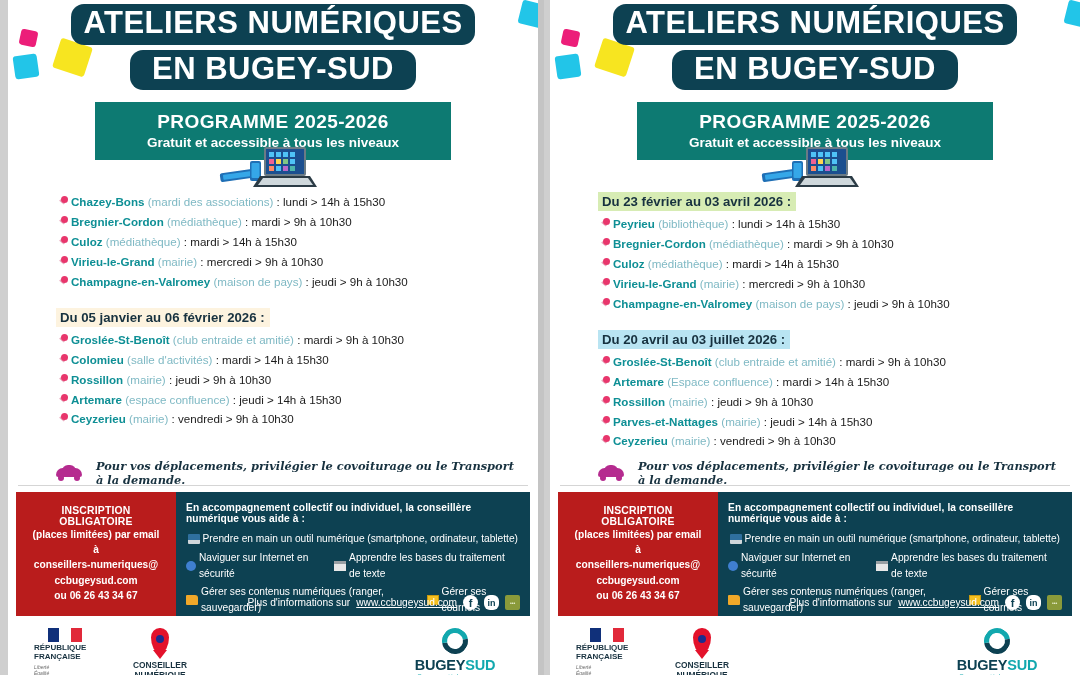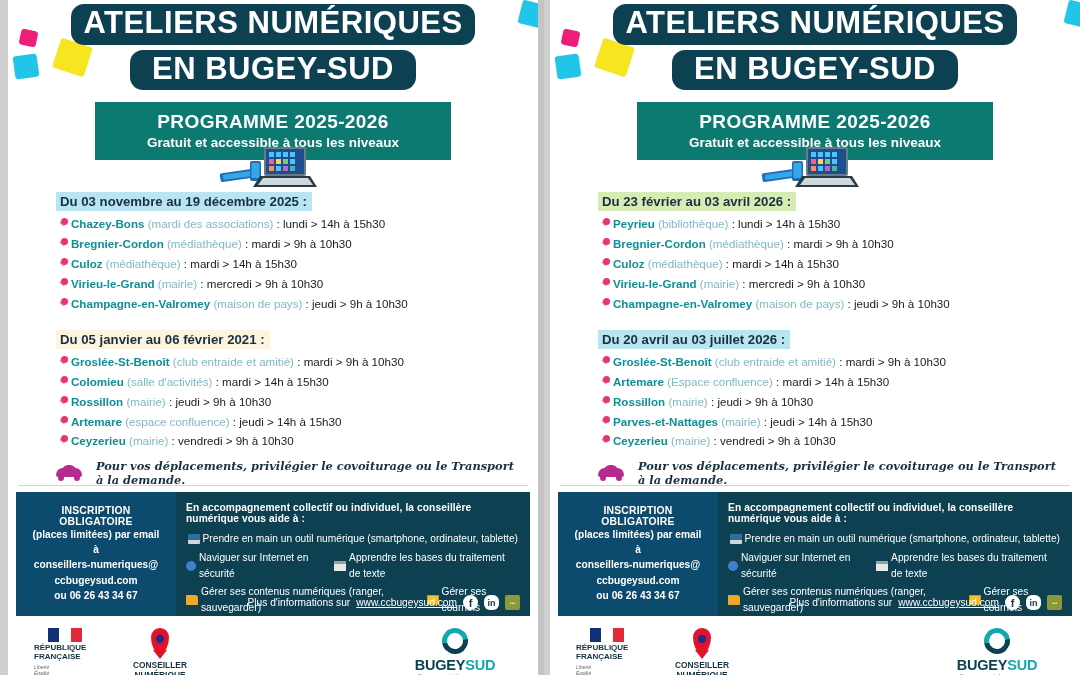--- a/index.html
+++ b/index.html
@@ -99,21 +99,21 @@
   .transport-text {
     font-family: "DejaVu Serif", serif;
     font-style: italic; font-weight: bold;
     color: #17313f; font-size: 11.4px;
   }
   .rule { position: absolute; left: 10px; right: 10px; top: 485px; height: 1px; background: #d5d5d5; }
 
   
   .band { position: absolute; left: 8px; right: 8px; top: 492px; height: 124px; display: flex; }
   .band-left {
-    width: 160px; background: #0c4a6e; color: #ffffff;
+    width: 160px; background: #b91c1c; color: #ffffff;
     display: flex; flex-direction: column; justify-content: center; align-items: center;
     text-align: center; padding: 4px 15px;
   }
   .band-left .l1 { font-size: 10.4px; font-weight: bold; letter-spacing: 0.2px; }
   .band-left .l { font-size: 10.2px; font-weight: bold; line-height: 1.5; }
   .band-right { flex: 1; background: #0d4152; color: #ffffff; padding: 10px 12px 6px 10px; position: relative;}
   .br-head { font-size: 10.2px; font-weight: bold; margin-bottom: 7px; letter-spacing: 0.1px;}
   .br-row { display: flex; align-items: center; font-size: 10.2px; line-height: 1.55; margin-bottom: 3px; flex-wrap: nowrap; justify-content: flex-end;}
   .mini { width: 12px; height: 10px; flex: 0 0 12px; margin-right: 3px; display:inline-block;}
   .mini.laptop { background: linear-gradient(#2f6f9e 0 60%, #cfd6da 60% 100%); border-radius: 1px; }
@@ -192,21 +192,21 @@
           <rect x="51" y="23" width="5" height="5" fill="#ff8a65"></rect>
             <rect x="58" y="23" width="5" height="5"></rect>
           <rect x="65" y="23" width="5" height="5" fill="#ba68c8"></rect>
             <rect x="72" y="23" width="5" height="5" fill="#4db6ac"></rect>
         </g>
         <path d="M42 33 L92 33 L99 44 L35 44 Z" fill="#2b3b45"></path>
         <path d="M45 35 L90 35 L95 42 L40 42 Z" fill="#cfd8dc"></path>
       </g>
     </svg>
 
-    <div class="schedule"><div class="sec-head hl-blue">Du 03 novembre au 19 décembre 2025 :</div><div class="rows">
+    <div class="schedule"><div class="rows">
           <div class="row">
             <span class="pin">
               <span class="needle"></span>
               <span class="head"></span>
             </span>
             <span class="town">Chazey-Bons</span>
             <span>&nbsp;</span>
             <span class="place">(mardi des associations)</span>
             <span>&nbsp;</span>
             <span class="when">: lundi &gt; 14h à 15h30</span>
@@ -248,21 +248,21 @@
             <span class="pin">
               <span class="needle"></span>
               <span class="head"></span>
             </span>
             <span class="town">Champagne-en-Valromey</span>
             <span>&nbsp;</span>
             <span class="place">(maison de pays)</span>
             <span>&nbsp;</span>
             <span class="when">: jeudi &gt; 9h à 10h30</span>
           </div>
-        </div><div class="sec-gap"></div><div class="sec-head hl-cream">Du 05 janvier au 06 février 2021 :</div><div class="rows">
+        </div><div class="sec-gap"></div><div class="sec-head hl-cream">Du 05 janvier au 06 février 2026 :</div><div class="rows">
           <div class="row">
             <span class="pin">
               <span class="needle"></span>
               <span class="head"></span>
             </span>
             <span class="town">Groslée-St-Benoît</span>
             <span>&nbsp;</span>
             <span class="place">(club entraide et amitié)</span>
             <span>&nbsp;</span>
             <span class="when">: mardi &gt; 9h à 10h30</span>

